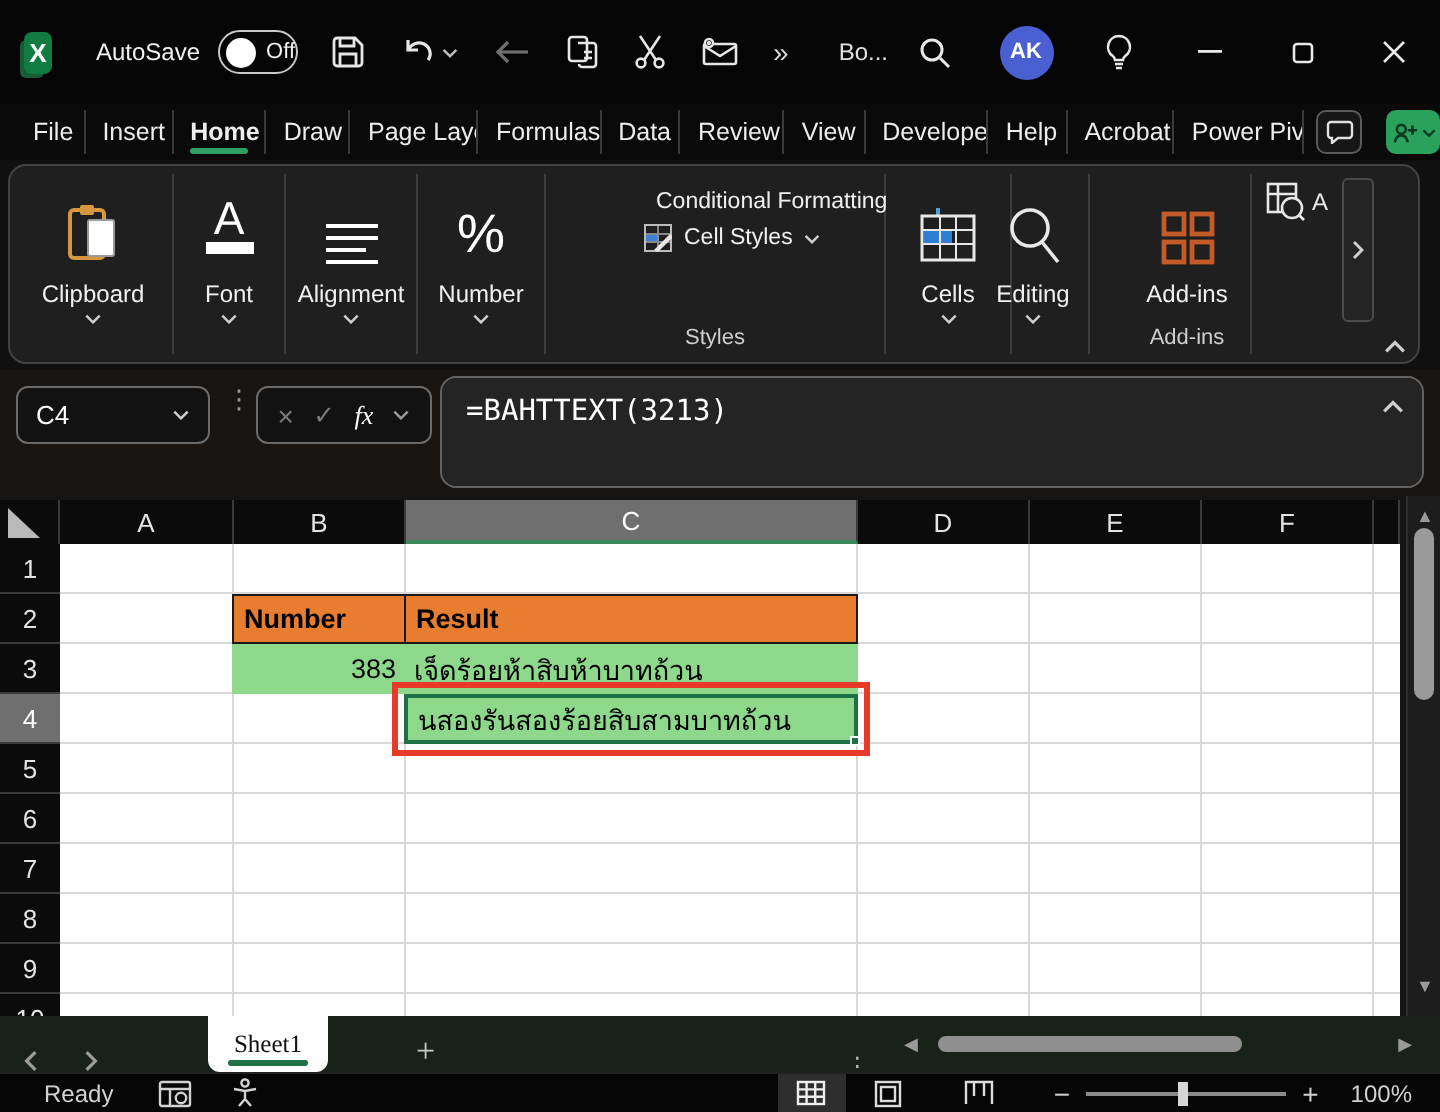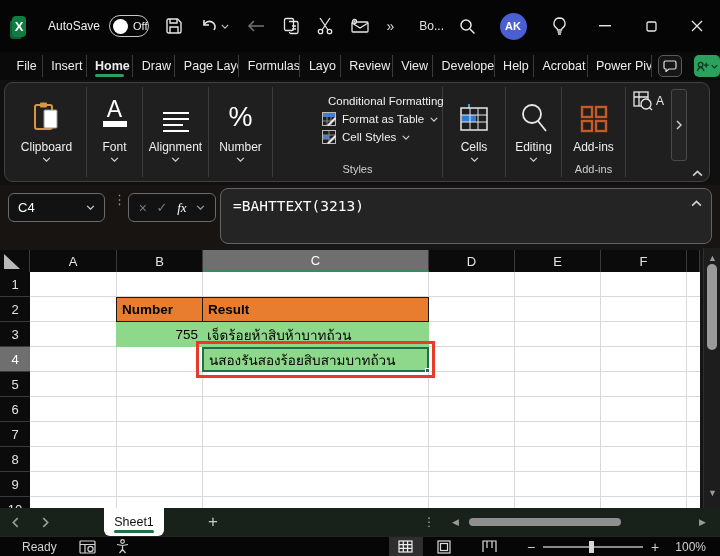--- a/index.html
+++ b/index.html
@@ -42,21 +42,21 @@
   
   .ribbon-wrap { position:absolute; left:0; top:80px; width:720px; height:105px; background:#101010; }
   .ribbon { position:absolute; left:4px; top:2px; width:706px; height:100px; background:#1f1f1f; border:1px solid #424242; border-radius:9px; }
   .rgroup { position:absolute; top:4px; bottom:4px; border-right:1px solid #3c3c3c; display:flex; flex-direction:column; align-items:center; }
   .g-clip { left:2px; width:80px; }
   .g-font { left:82px; width:56px; }
   .g-align { left:138px; width:66px;align-items:center; }
   .g-num  { left:204px; width:64px; }
   .g-styles { left:268px; width:170px; }
   .g-cells { left:438px; width:63px; }
-  .g-edit { left:501px; width:56px;text-align:right; }
+  .g-edit { left:484px; width:56px;text-align:right; }
   .g-addins { left:557px; width:64px; }
   .gicon { height:40px; display:flex; align-items:flex-end; justify-content:center; margin-top:6px; }
   .glabel { font-size:12px; color:#f0f0f0; margin-top:7px; white-space:nowrap; }
   .gchev { margin-top:3px; color:#cfcfcf; }
   .gcaption { position:absolute; bottom:2px; font-size:11px; color:#cfcfcf; }
   .styles-items { display:flex; flex-direction:column; gap:4px; margin-top:7px; width:100%; padding-left:10px; }
   .sitem { display:flex; align-items:center; gap:6px; font-size:11.5px; color:#f0f0f0; white-space:nowrap;padding-left:39px; }
   .font-A { color:#fff; font-size:23px; line-height:20px; font-weight:normal; text-align:center; }
   .font-bar { width:24px; height:6px; background:#fff; margin-top:2px; }
   .pct { font-size:27px; color:#fff; font-weight:300; }
@@ -95,21 +95,21 @@
   .cell.green { background:#8ed88c; }
   .cell.num { justify-content:flex-end; }
   .sel-cell { border:2px solid #1e7145; }
   .fill-handle { position:absolute; right:-2px; bottom:-2px; width:5px; height:5px; background:#1e7145; border:1px solid #fff; }
   .red-annot { position:absolute; border:3px solid #e83a28; background:transparent; z-index:6; }
   .vscroll { position:absolute; right:0; top:0; width:17px; height:260px; background:#1d1d1d; border-left:1px solid #2e2e2e; }
   .vthumb { position:absolute; left:3px; width:10px; border-radius:6px; background:#9a9a9a; }
   .scroll-arrow { position:absolute; left:0; width:17px; display:flex; justify-content:center; color:#9a9a9a; font-size:9px; }
 
   
-  .sheetbar { position:absolute; left:0; top:508px; width:720px; height:28px; background:#18211a; display:flex; align-items:center; }
+  .sheetbar { position:absolute; left:0; top:508px; width:720px; height:28px; background:#18211a; display:flex; align-items:flex-end;font-family:Liberation Serif, serif; }
   .nav-chev { color:#9c9c9c; width:30px; display:flex; justify-content:center; }
   .sheet-tab { position:relative; margin-left:44px; width:60px; height:28px; background:#fff; border-radius:0 0 6px 6px; display:flex; align-items:center; justify-content:center; }
   .sheet-tab .stname { font-size:12.5px; color:#111; }
   .sheet-tab::after { content:""; position:absolute; left:10px; right:10px; bottom:3px; height:3px; border-radius:2px; background:#1e7145; }
   .add-sheet { margin-left:44px; color:#c9c9c9; font-size:17px; font-weight:300; }
   .sb-dots { margin-left:205px; color:#b5b5b5; font-size:12px; line-height:6px; }
   .hscroll { position:absolute; left:452px; right:14px; top:8px; height:12px; display:flex; align-items:center; }
   .harrow { color:#9a9a9a; font-size:9px; }
   .htrack { position:relative; flex:1; height:12px; margin:0 6px; }
   .hthumb { position:absolute; left:4px; top:2px; width:152px; height:8px; border-radius:5px; background:#8f8f8f; }
@@ -221,21 +221,21 @@
     </div>
   </div>
 
   <div class="tabrow">
     <div class="rtab">File</div>
     <div class="rtab">Insert</div>
     <div class="rtab sel">Home</div>
     <div class="rtab">Draw</div>
     <div class="rtab tab-pgl">Page Layo</div>
     <div class="rtab">Formulas</div>
-    <div class="rtab">Layo</div>
+    <div class="rtab">Data</div>
     <div class="rtab">Review</div>
     <div class="rtab">View</div>
     <div class="rtab tab-dev">Develope</div>
     <div class="rtab">Help</div>
     <div class="rtab">Acrobat</div>
     <div class="rtab">Power Piv</div>
     <div class="comment-btn">
       <svg width="14" height="12" viewBox="0 0 14 12" fill="none" stroke="#e0e0e0" stroke-width="1.2">
           <path d="M1 2.5A1.5 1.5 0 0 1 2.5 1h9A1.5 1.5 0 0 1 13 2.5v5A1.5 1.5 0 0 1 11.5 9H6l-3 2.5V9H2.5A1.5 1.5 0 0 1 1 7.5z"></path>
         </svg>
@@ -320,32 +320,20 @@
                 <path d="M1 7h12M7 1v12" stroke="#888"></path>
               </svg>
             <span>Conditional Formatting</span>
             <svg width="8" height="5" viewBox="0 0 10 6" fill="none" stroke="#cfcfcf" stroke-width="1.5">
                 <path d="M1 1l4 4 4-4"></path>
               </svg>
           </div>
           <div class="sitem">
             <svg width="14" height="14" viewBox="0 0 14 14">
                 <rect x="0.5" y="0.5" width="13" height="13" fill="none" stroke="#bbb"></rect>
-                <rect x="1" y="1" width="12" height="4" fill="#3f7fd4"></rect>
-                <path d="M1 9h12M5 5v8M9 5v8" stroke="#888"></path>
-                <path d="M5 13L13 5l1.5 1.5L7 14z" fill="#e8e8e8"></path>
-              </svg>
-            <span>Format as Table</span>
-            <svg width="8" height="5" viewBox="0 0 10 6" fill="none" stroke="#cfcfcf" stroke-width="1.5">
-                <path d="M1 1l4 4 4-4"></path>
-              </svg>
-          </div>
-          <div class="sitem">
-            <svg width="14" height="14" viewBox="0 0 14 14">
-                <rect x="0.5" y="0.5" width="13" height="13" fill="none" stroke="#bbb"></rect>
                 <rect x="1" y="5" width="6" height="4" fill="#3f7fd4"></rect>
                 <path d="M1 5h12M1 9h12M7 1v12" stroke="#888"></path>
                 <path d="M5 13L13 5l1.5 1.5L7 14z" fill="#e8e8e8"></path>
               </svg>
             <span>Cell Styles</span>
             <svg width="8" height="5" viewBox="0 0 10 6" fill="none" stroke="#cfcfcf" stroke-width="1.5">
                 <path d="M1 1l4 4 4-4"></path>
               </svg>
           </div>
         </div>
@@ -474,21 +462,21 @@
     <div class="cells-area">
       <div class="vline" style="left:86px;"></div>
       <div class="vline" style="left:172px;"></div>
       <div class="vline" style="left:398px;"></div>
       <div class="vline" style="left:484px;"></div>
       <div class="vline" style="left:570px;"></div>
       <div class="vline" style="left:656px;"></div>
 
       <div class="cell orange" style="left:86px; top:25px; width:87px; height:25px;">Number</div>
       <div class="cell orange" style="left:172px; top:25px; width:227px; height:25px;">Result</div>
-      <div class="cell green num" style="left:86px; top:50px; width:87px; height:25px;">755</div>
+      <div class="cell green num" style="left:86px; top:50px; width:87px; height:25px;">383</div>
       <div class="cell green" style="left:172px; top:50px; width:227px; height:25px;">เจ็ดร้อยห้าสิบห้าบาทถ้วน</div>
       <div class="cell green sel-cell" style="left:172px; top:75px; width:227px; height:25px;">นสองรันสองร้อยสิบสามบาทถ้วน</div>
       <div class="fill-handle" style="position:absolute; left:395px; top:96px;"></div>
       <div class="red-annot" style="left:166px; top:69px; width:239px; height:37px;"></div>
     </div>
     <div class="vscroll">
       <div class="scroll-arrow" style="top:5px;">▲</div>
       <div class="vthumb" style="top:16px; height:86px;"></div>
       <div class="scroll-arrow" style="bottom:10px;">▼</div>
     </div>

